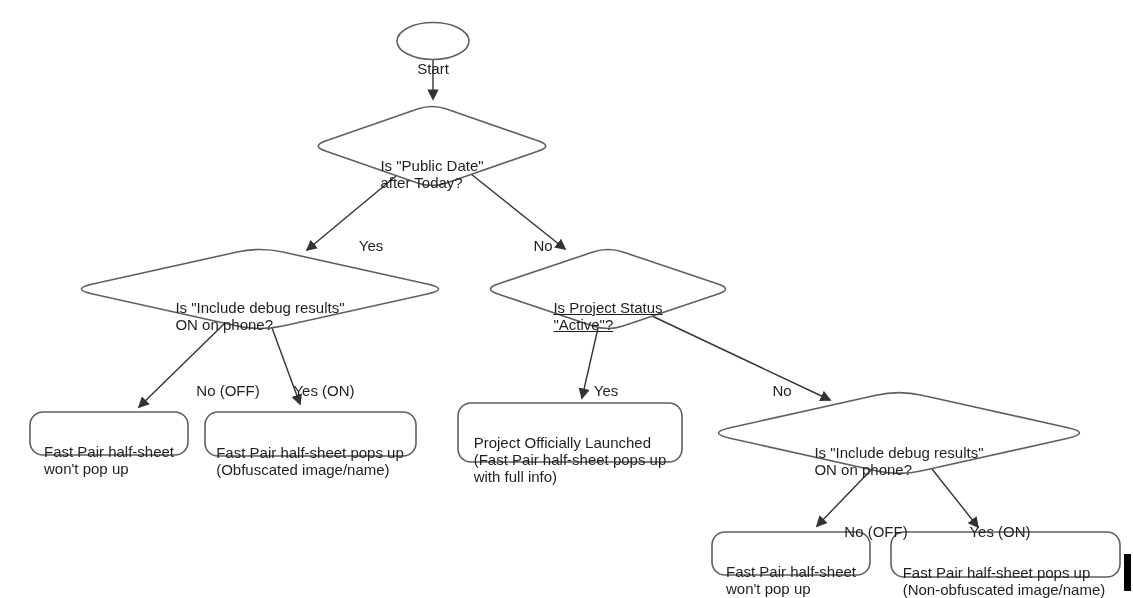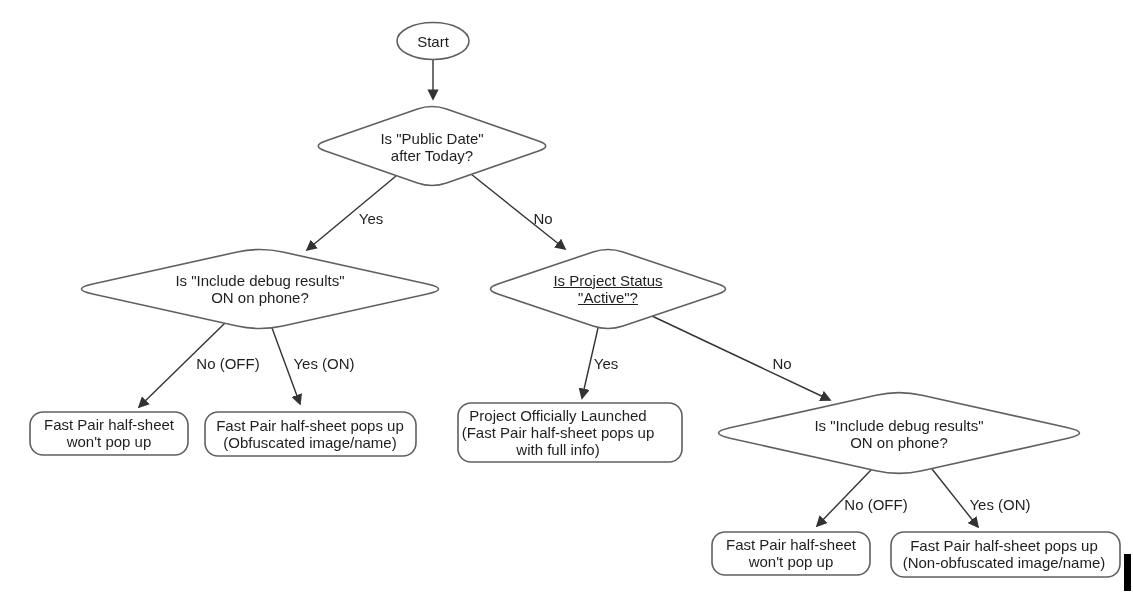--- a/index.html
+++ b/index.html
@@ -18,25 +18,25 @@
   }
   .connector {
     stroke: var(--connector, #333333);
     stroke-width: 1.4;
     fill: none;
   }
   .arrowhead { fill: var(--connector, #333333); }
   .label {
     position: absolute;
     transform: translate(-50%, -50%);
-    text-align: center;
     white-space: pre;
     font-size: 15px;
     line-height: 17px;
     color: var(--text, #1f1f1f);
+    margin-top: 27px;
   }
   .cursor-bar {
     position: absolute;
     left: 1124px; top: 554px; width: 7px; height: 37px;
     background: var(--cursor-bar, #000000);
   }
 </style>
 </head>
 <body>
 
@@ -77,21 +77,21 @@
   <div class="label" style="left:260px; top:289px;">Is "Include debug results"
 ON on phone?</div>
   <div class="label" style="left:608px; top:289px;text-decoration:underline;">Is Project Status
 "Active"?</div>
   <div class="label" style="left:899px; top:434px;">Is "Include debug results"
 ON on phone?</div>
   <div class="label" style="left:109px; top:433px;">Fast Pair half-sheet
 won't pop up</div>
   <div class="label" style="left:310px; top:434px;">Fast Pair half-sheet pops up
 (Obfuscated image/name)</div>
-  <div class="label" style="left:558px; top:432px;">Project Officially Launched
+  <div class="label" style="left:570px; top:432px;">Project Officially Launched
 (Fast Pair half-sheet pops up
 with full info)</div>
   <div class="label" style="left:791px; top:553px;">Fast Pair half-sheet
 won't pop up</div>
   <div class="label" style="left:1004px; top:554px;">Fast Pair half-sheet pops up
 (Non-obfuscated image/name)</div>
 
   <div class="label" style="left:371px; top:218px;">Yes</div>
   <div class="label" style="left:543px; top:218px;">No</div>
   <div class="label" style="left:228px; top:363px;">No (OFF)</div>

